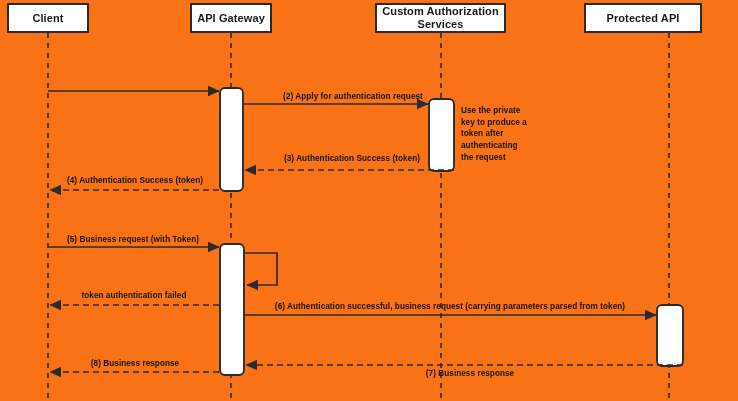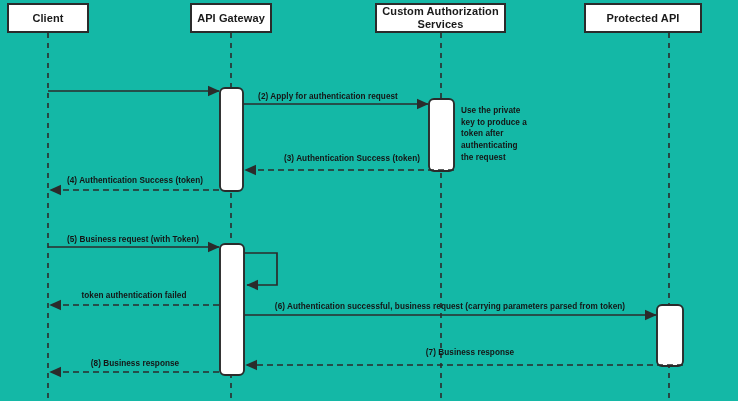--- a/index.html
+++ b/index.html
@@ -4,21 +4,21 @@
 <style>
   html, body {
     margin: 0;
     padding: 0;
     background: #ffffff;
   }
   #diagram-root {
     position: relative;
     width: 738px;
     height: 401px;
-    background: #14b8a6;
+    background: #f97316;
     font-family: "Liberation Sans", sans-serif;
     overflow: hidden;
   }
   svg.layer {
     position: absolute;
     left: 0;
     top: 0;
     width: 738px;
     height: 401px;
   }
@@ -117,33 +117,33 @@
     <line x1="219" y1="305" x2="50" y2="305" stroke="#2b2b2b" stroke-width="1.7" stroke-dasharray="6,4" marker-end="url(#arrowFilled)"></line>
 
     <line x1="244" y1="315" x2="656" y2="315" stroke="#2b2b2b" stroke-width="1.7" marker-end="url(#arrowFilled)"></line>
 
     <line x1="683" y1="365" x2="246" y2="365" stroke="#2b2b2b" stroke-width="1.7" stroke-dasharray="6,4" marker-end="url(#arrowFilled)"></line>
 
     <line x1="219" y1="372" x2="50" y2="372" stroke="#2b2b2b" stroke-width="1.7" stroke-dasharray="6,4" marker-end="url(#arrowFilled)"></line>
   </svg>
 
 
-  <div class="msg-label centered" style="left:328px; top:92px;">(2) Apply for authentication request</div>
+  <div class="msg-label centered" style="left:353px; top:92px;">(2) Apply for authentication request</div>
 
   <div class="msg-label centered" style="left:352px; top:154px;">(3) Authentication Success (token)</div>
 
   <div class="msg-label centered" style="left:135px; top:176px;">(4) Authentication Success (token)</div>
 
   <div class="msg-label centered" style="left:133px; top:235px;text-align:right;">(5) Business request (with Token)</div>
 
   <div class="msg-label centered" style="left:134px; top:291px;">token authentication failed</div>
 
   <div class="msg-label centered" style="left:450px; top:302px;">(6) Authentication successful, business request (carrying parameters parsed from token)</div>
 
-  <div class="msg-label centered" style="left:448px; top:348px;padding-left:44px;">(7) Business response</div>
+  <div class="msg-label centered" style="left:448px; top:369px;padding-left:44px;">(7) Business response</div>
 
   <div class="msg-label centered" style="left:135px; top:359px;">(8) Business response</div>
 
   <div class="note-label" style="left:461px; top:105px;">
     <div>Use the private</div>
     <div>key to produce a</div>
     <div>token after</div>
     <div>authenticating</div>
     <div>the request</div>
   </div>

